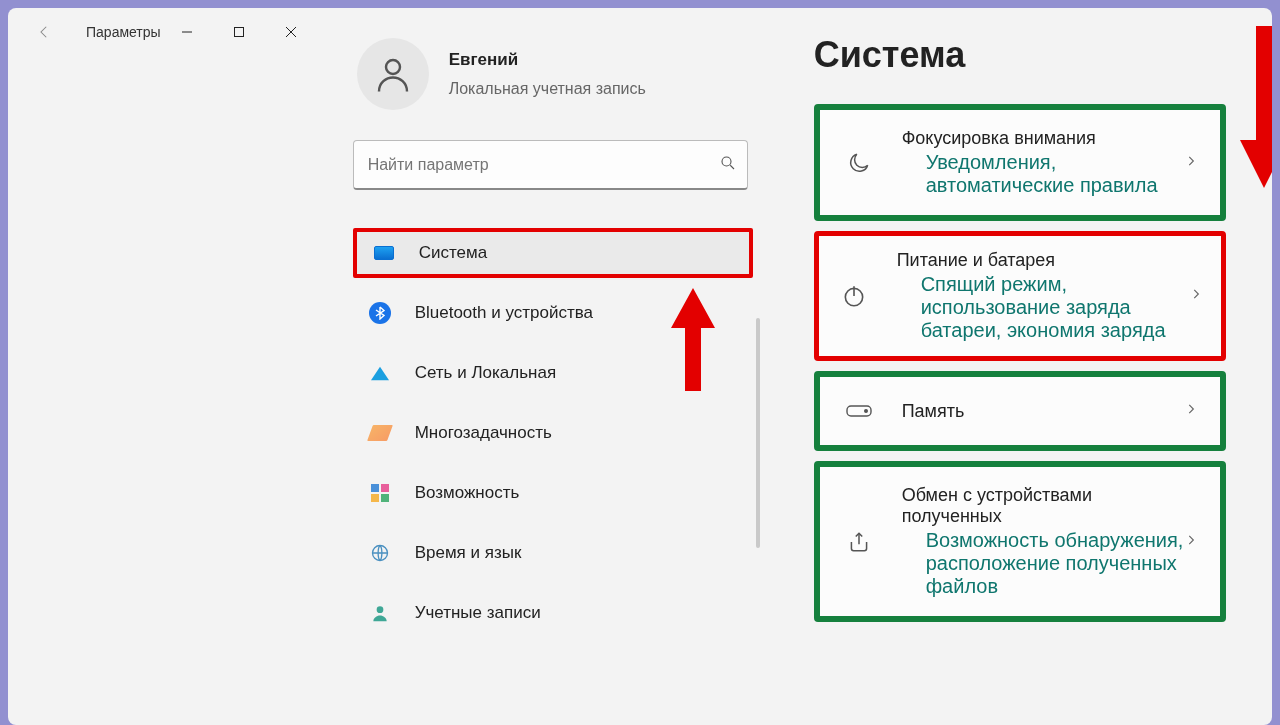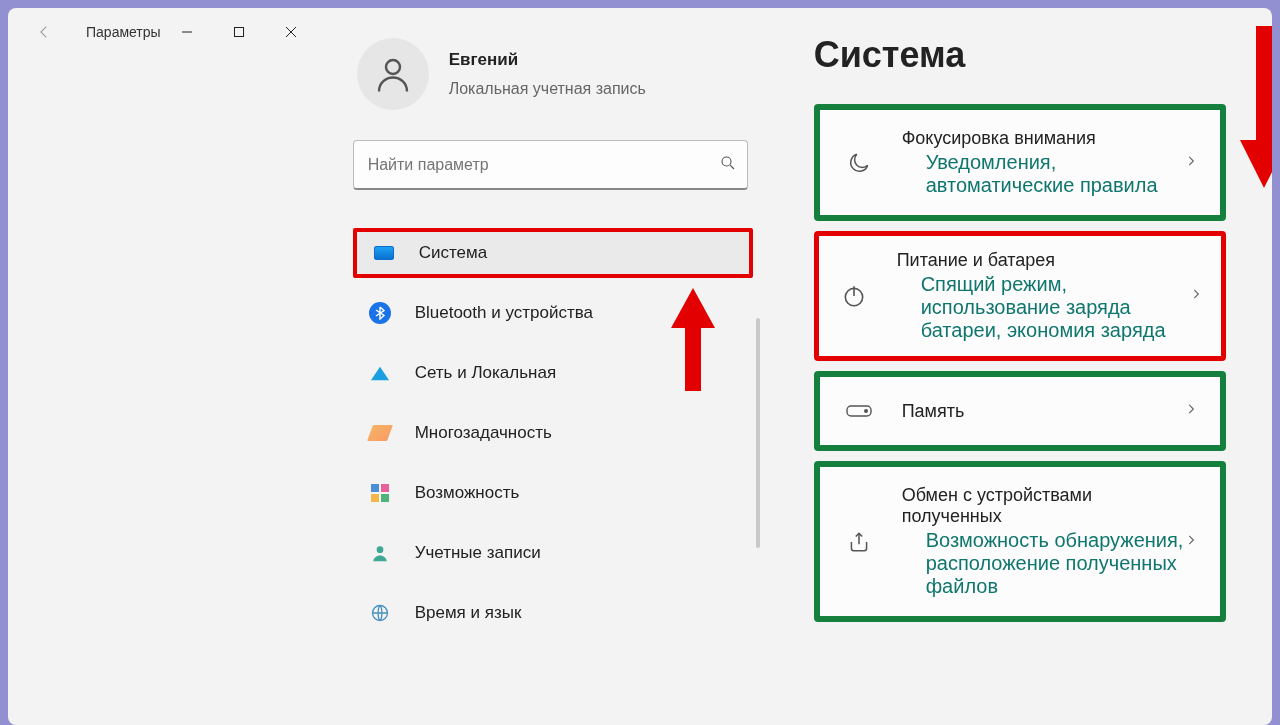--- a/index.html
+++ b/index.html
@@ -315,37 +315,37 @@
         </div>
 
         <div class="nav-item">
           <span class="nicon">
               <span class="ic-apps"></span>
             </span>
           <span>Возможность</span>
         </div>
 
         <div class="nav-item">
+          <span class="nicon ic-time">
+            <svg width="20" height="20" viewBox="0 0 24 24" fill="none" stroke="currentColor" stroke-width="1.6">
+                <circle cx="12" cy="12" r="9"></circle>
+                <path d="M3 12h18M12 3c3 3 3 15 0 18M12 3c-3 3-3 15 0 18"></path>
+              </svg>
+          </span>
+          <span>Время и язык</span>
+        </div>
+
+        <div class="nav-item">
           <span class="nicon ic-acct">
             <svg width="20" height="20" viewBox="0 0 24 24" fill="currentColor">
                 <circle cx="12" cy="8" r="4"></circle>
                 <path d="M4 22c0-4 4-7 8-7s8 3 8 7Z"></path>
               </svg>
           </span>
           <span>Учетные записи</span>
-        </div>
-
-        <div class="nav-item">
-          <span class="nicon ic-time">
-            <svg width="20" height="20" viewBox="0 0 24 24" fill="none" stroke="currentColor" stroke-width="1.6">
-                <circle cx="12" cy="12" r="9"></circle>
-                <path d="M3 12h18M12 3c3 3 3 15 0 18M12 3c-3 3-3 15 0 18"></path>
-              </svg>
-          </span>
-          <span>Время и язык</span>
         </div>
 
         <svg class="arrow" style="left:310px; top:45px;" width="60" height="120" viewBox="0 0 60 120">
           <path d="M30 15 L52 55 L38 55 L38 118 L22 118 L22 55 L8 55 Z" fill="#e30000"></path>
         </svg>
       </div>
 
       <div class="side-scroll"></div>
     </div>
 

